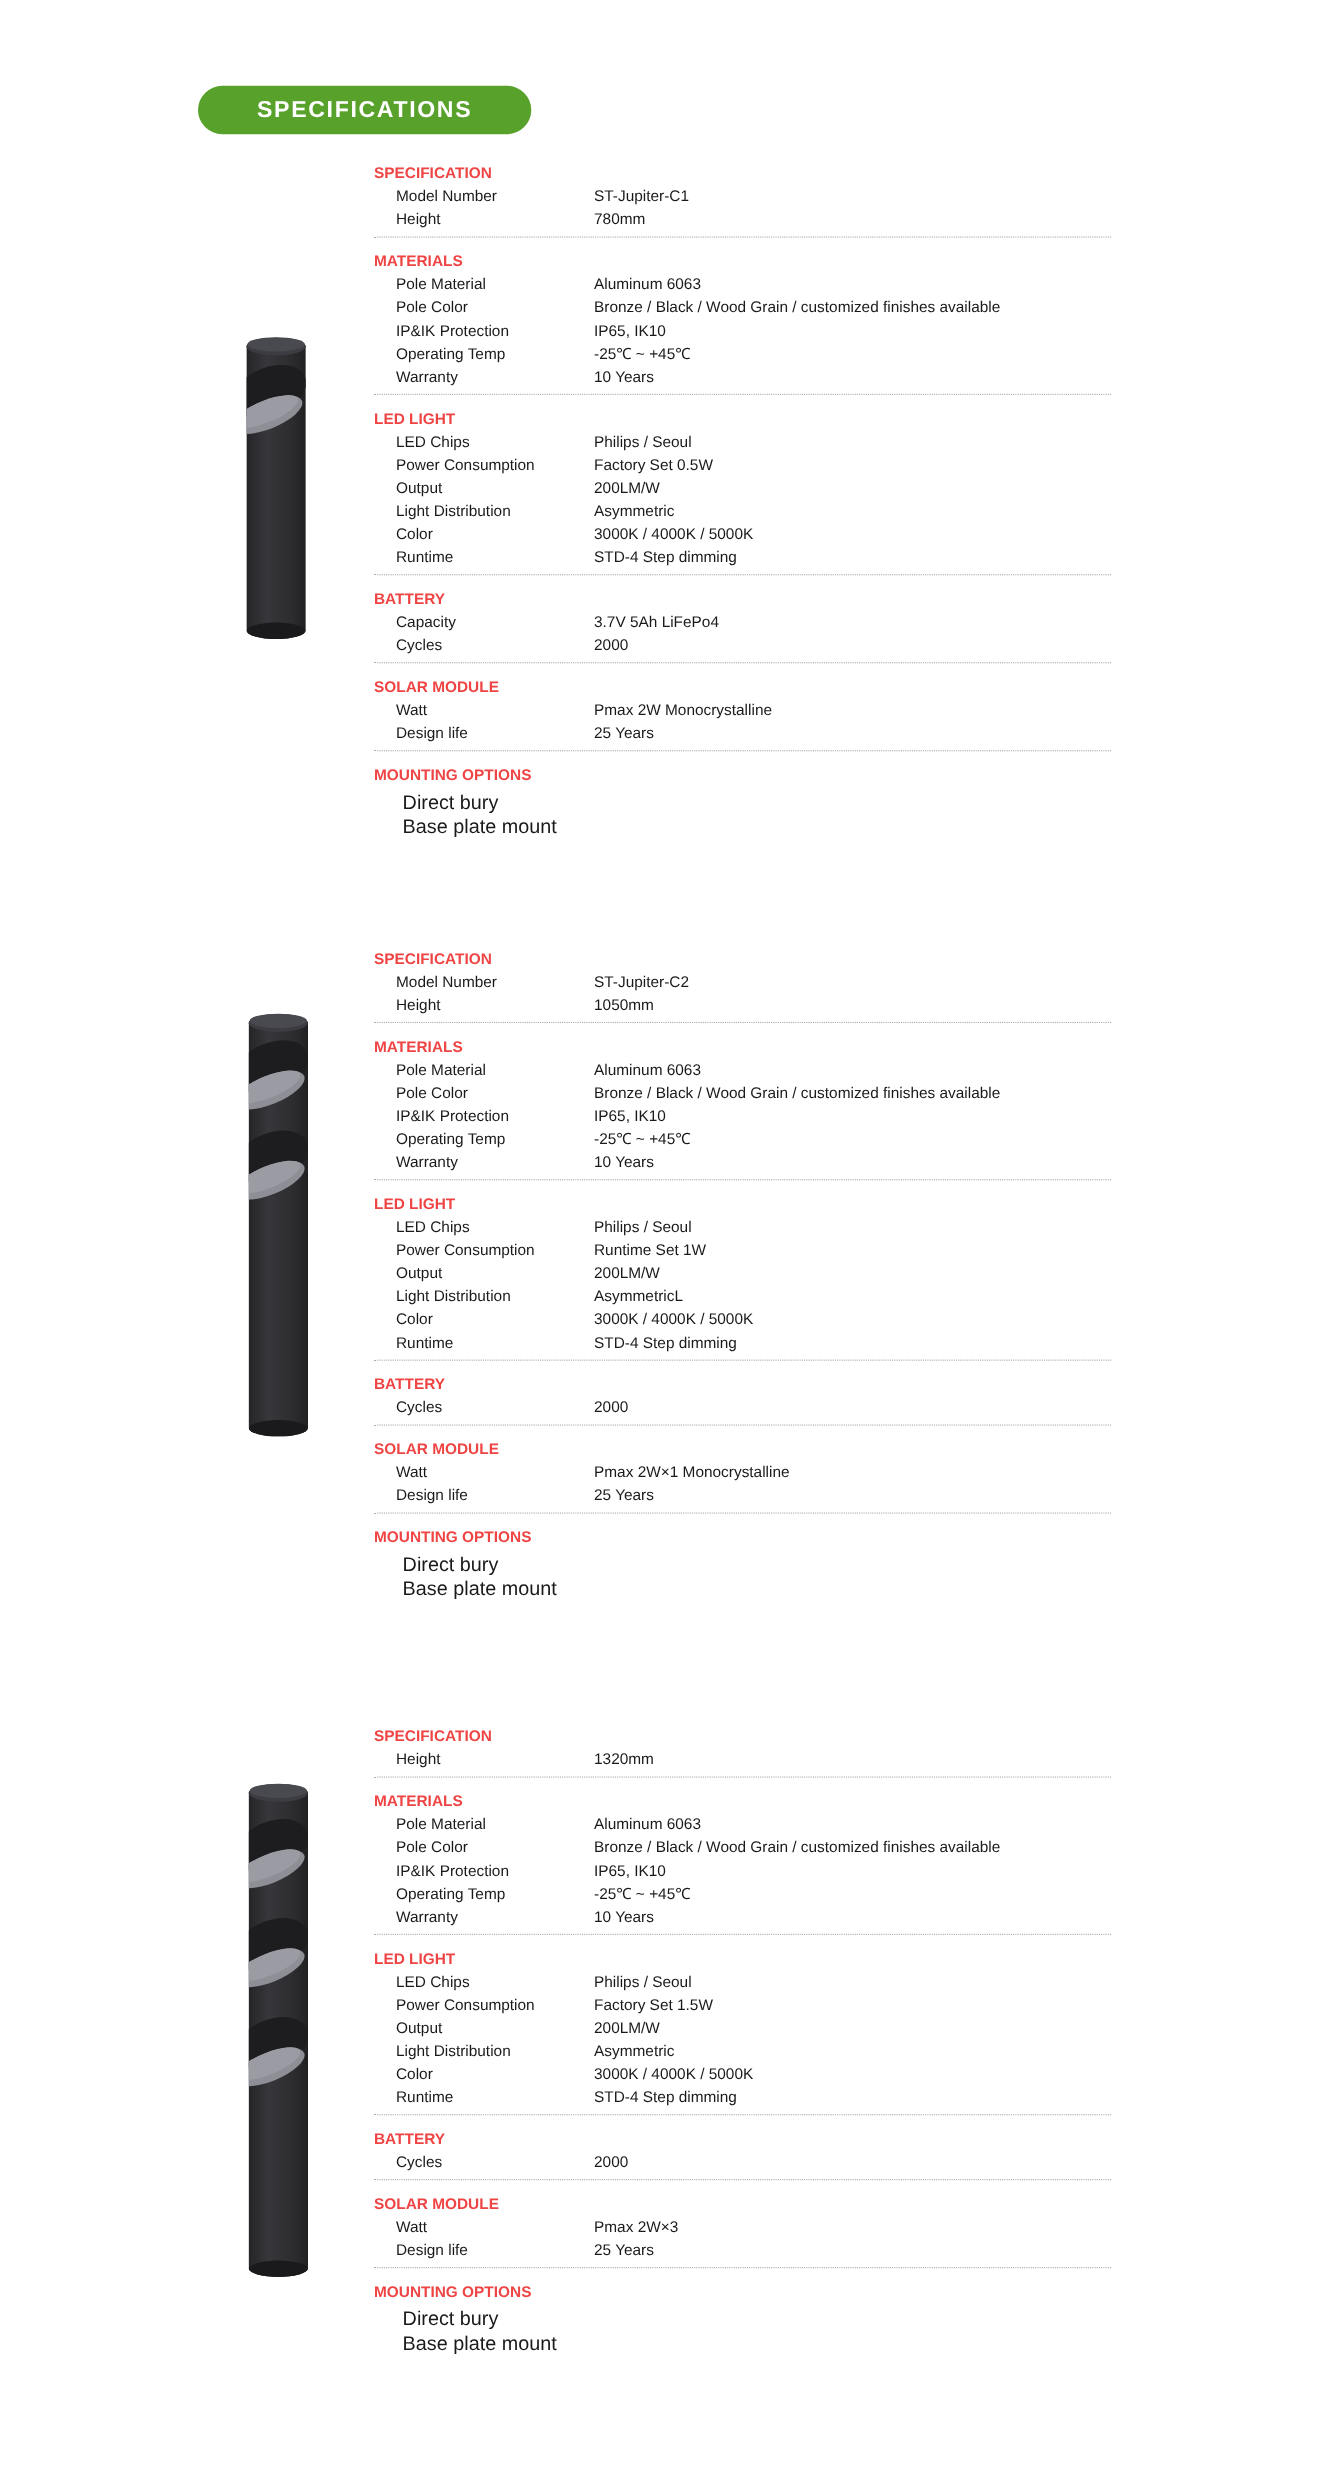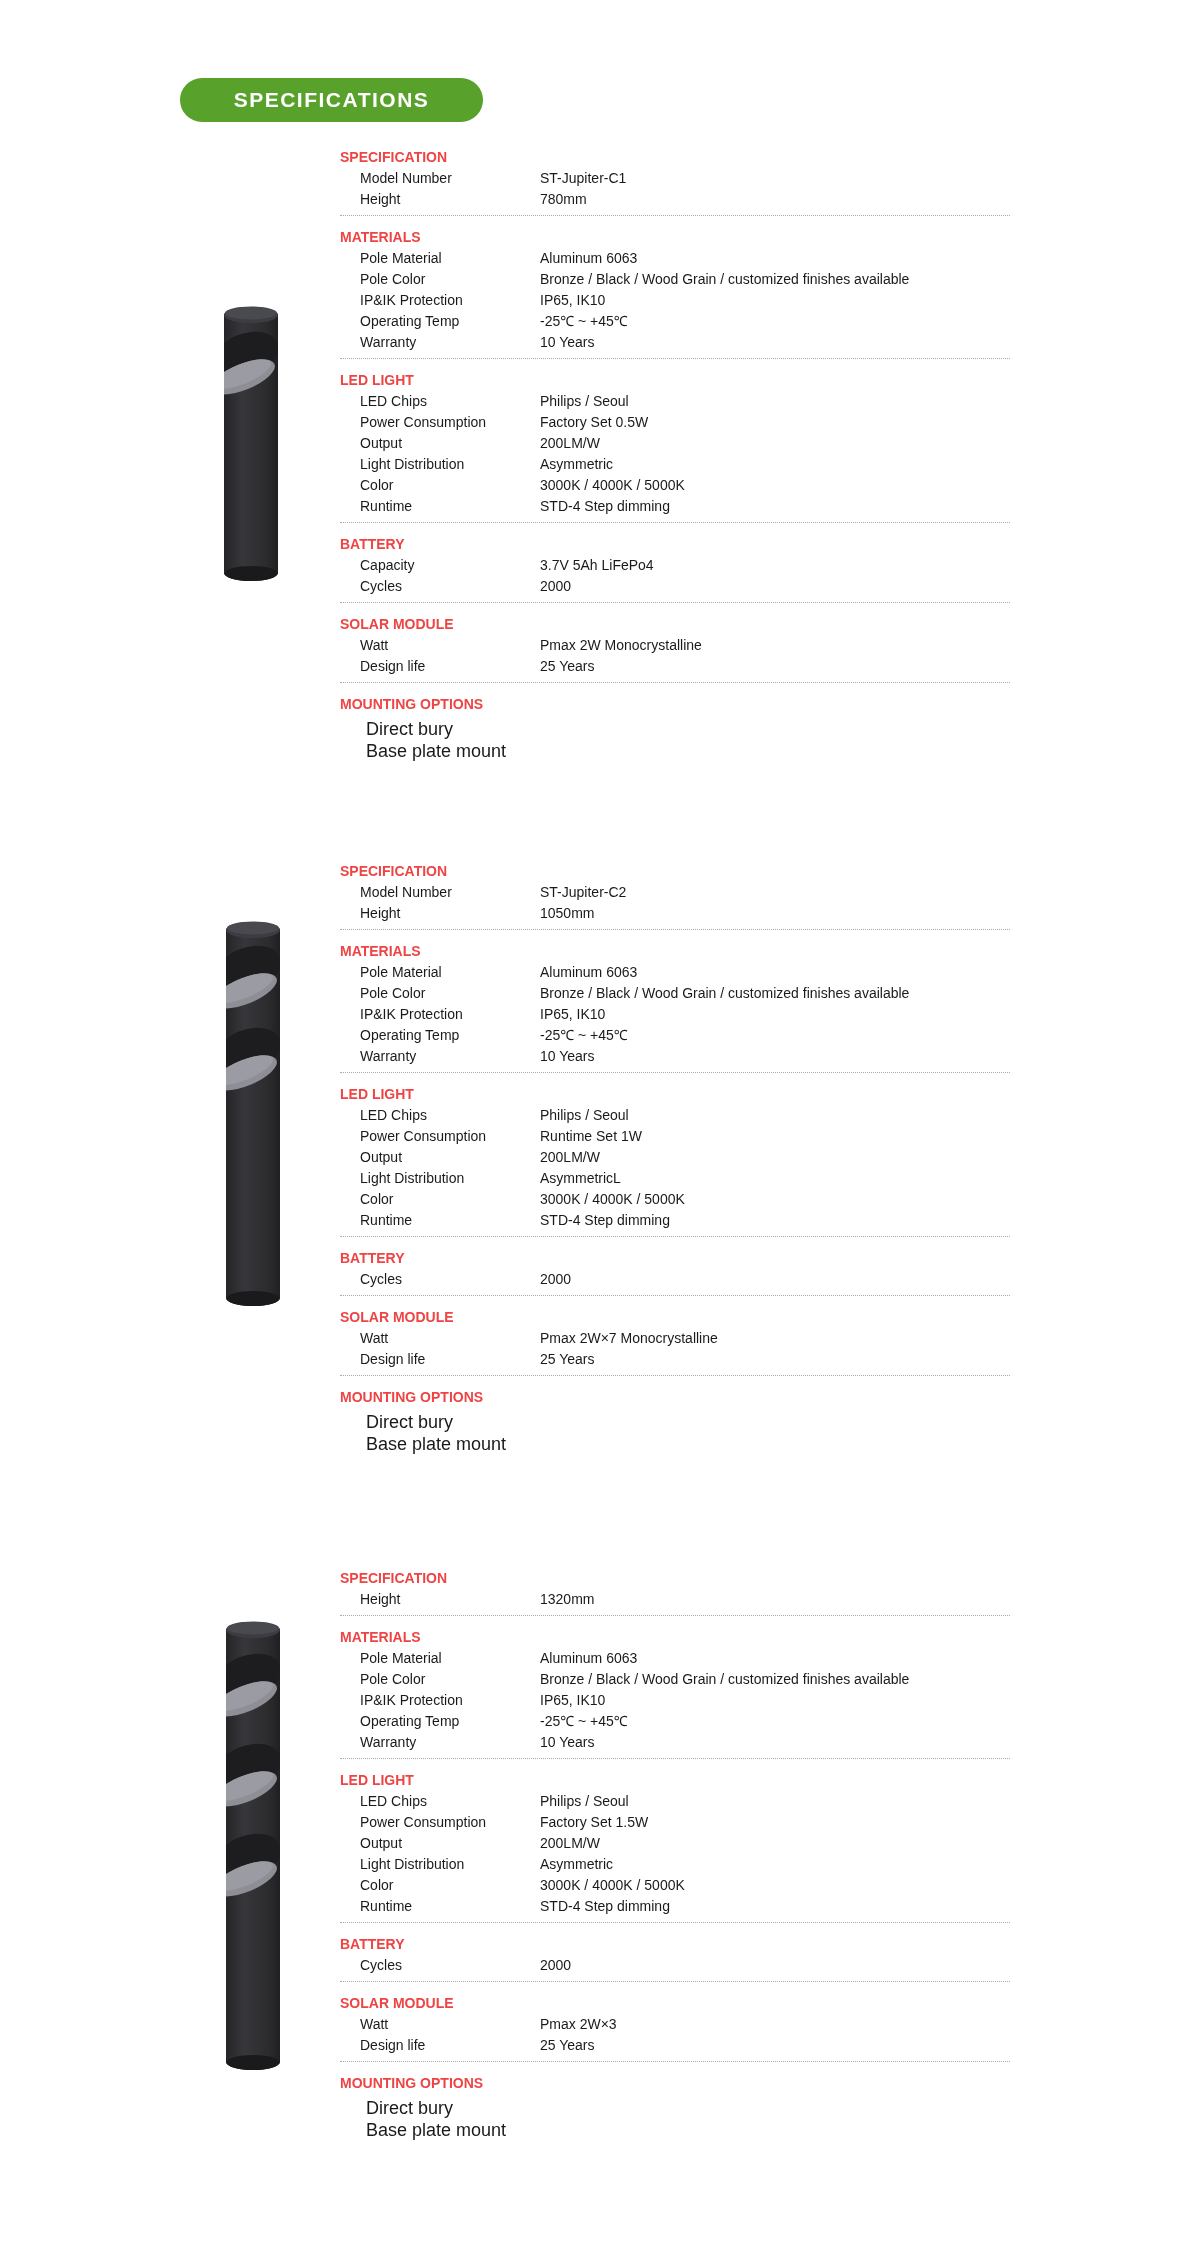--- a/index.html
+++ b/index.html
@@ -130,21 +130,21 @@
         <div class="row"><span class="lbl">Power Consumption</span><span class="val">Runtime Set 1W</span></div>
         <div class="row"><span class="lbl">Output</span><span class="val">200LM/W</span></div>
         <div class="row"><span class="lbl">Light Distribution</span><span class="val">AsymmetricL</span></div>
         <div class="row"><span class="lbl">Color</span><span class="val">3000K / 4000K / 5000K</span></div>
         <div class="row"><span class="lbl">Runtime</span><span class="val">STD-4 Step dimming</span></div>
         <div class="sep"></div>
         <div class="gtitle">BATTERY</div>
         <div class="row"><span class="lbl">Cycles</span><span class="val">2000</span></div>
         <div class="sep"></div>
         <div class="gtitle">SOLAR MODULE</div>
-        <div class="row"><span class="lbl">Watt</span><span class="val">Pmax 2W×7 Monocrystalline</span></div>
+        <div class="row"><span class="lbl">Watt</span><span class="val">Pmax 2W×1 Monocrystalline</span></div>
         <div class="row"><span class="lbl">Design life</span><span class="val">25 Years</span></div>
         <div class="sep"></div>
         <div class="gtitle">MOUNTING OPTIONS</div>
         <div class="mlines">
           <div class="mline">Direct bury</div>
           <div class="mline">Base plate mount</div>
         </div>
       </div>
     </section>
     <section>

